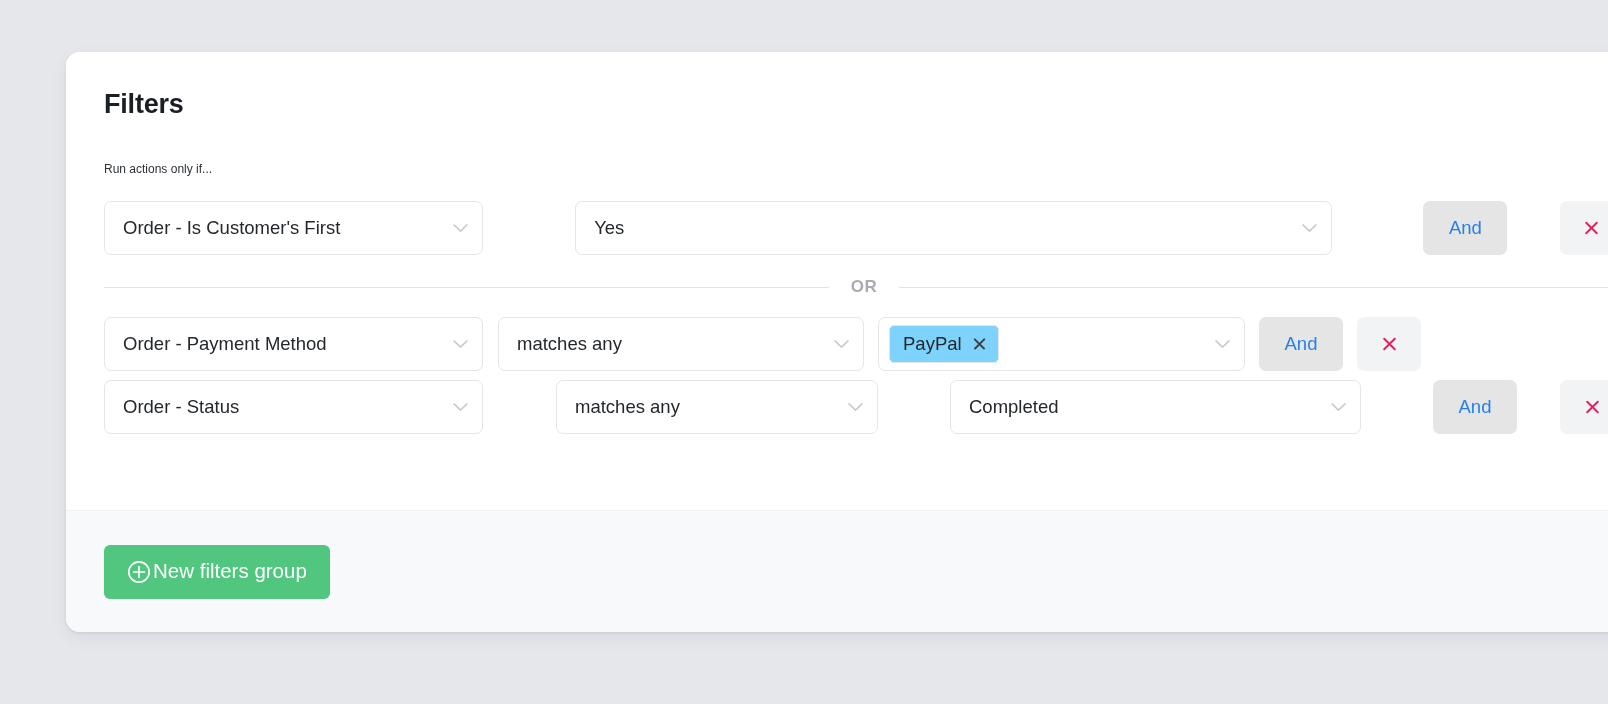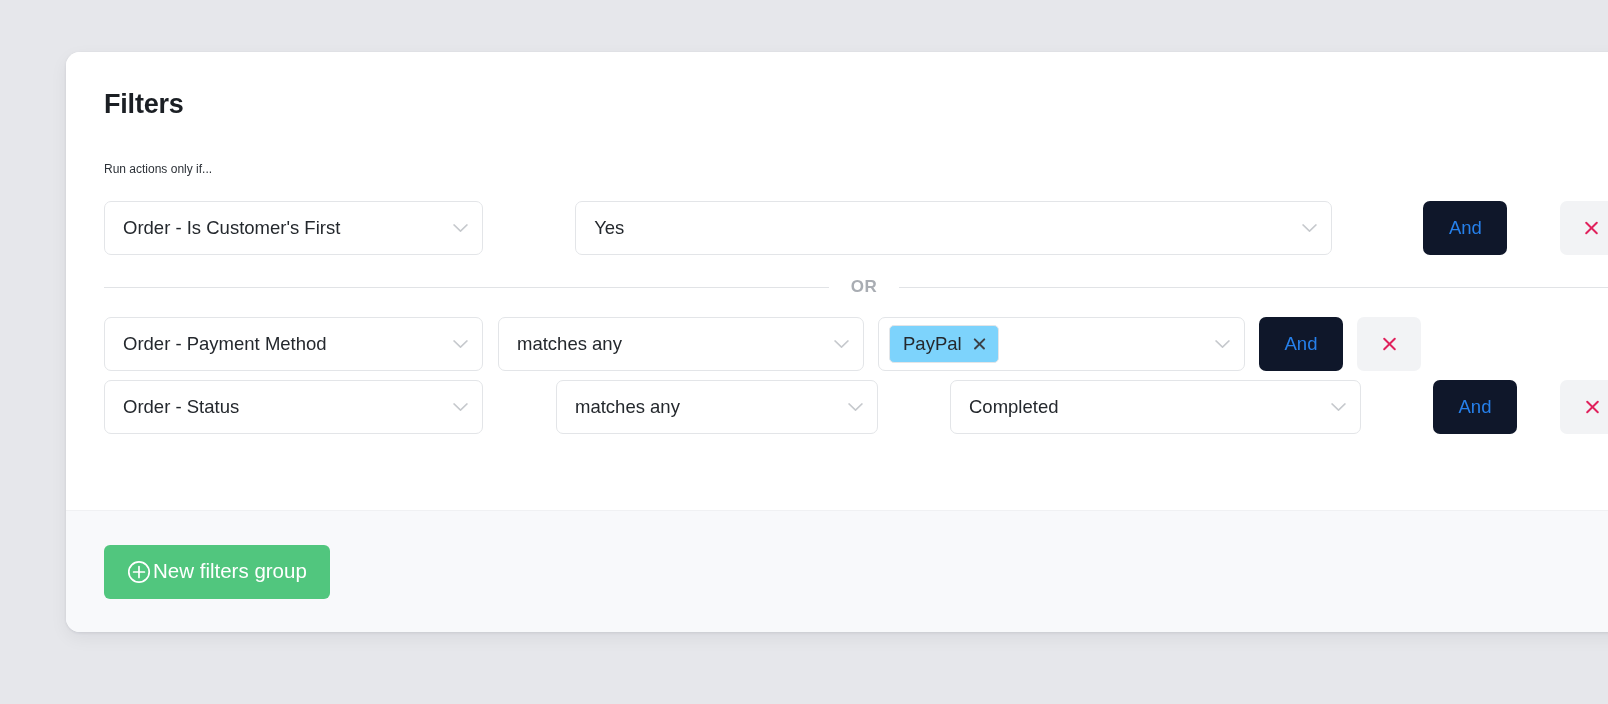--- a/index.html
+++ b/index.html
@@ -145,21 +145,21 @@
     border-radius: 1px;
   }
   .tag-x::before { transform: rotate(45deg); }
   .tag-x::after  { transform: rotate(-45deg); }
 
   
   .btn-and {
     width: 84px;
     flex: 0 0 84px;
     height: 54px;
-    background: #0f172a;
+    background: #e5e5e5;
     border: none;
     border-radius: 7px;
     color: #2680eb;
     font-family: "Liberation Sans", sans-serif;
     font-size: 18.5px;
     cursor: pointer;
     display: flex;
     align-items: center;
     justify-content: center;
   }

